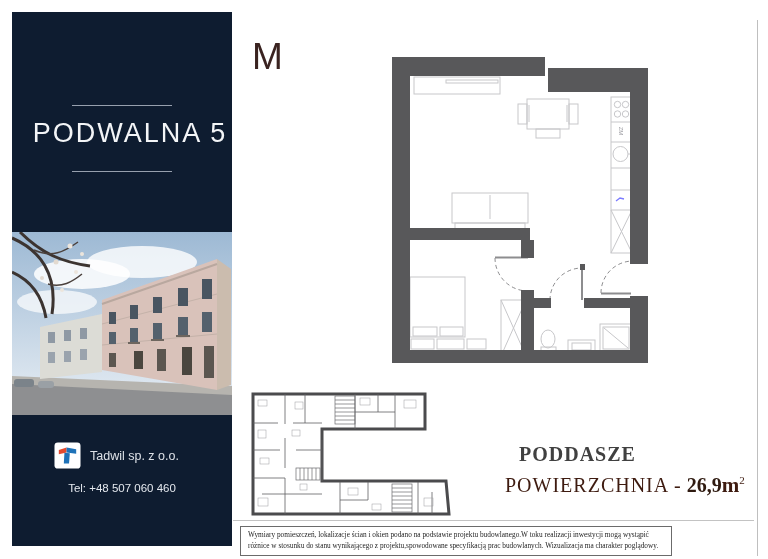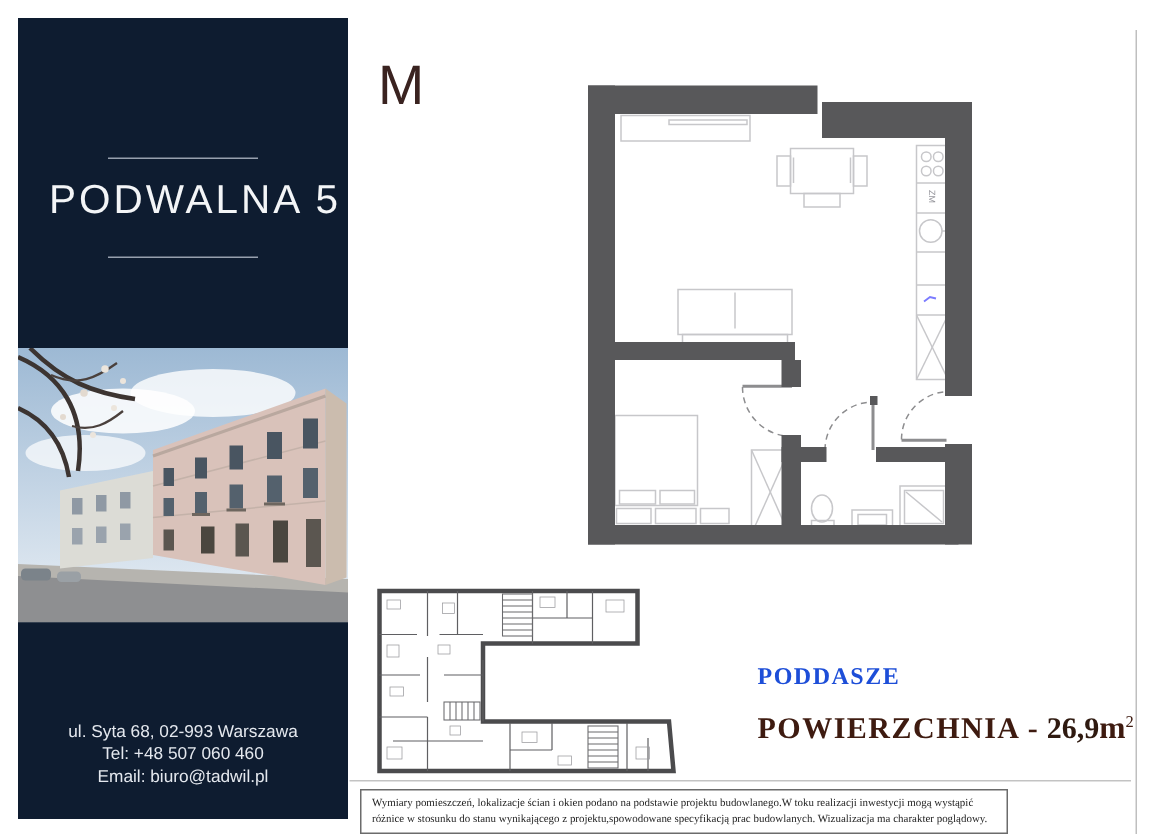--- a/index.html
+++ b/index.html
@@ -19,26 +19,26 @@
   .company-name { position:absolute; left:78px; top:7px; color:#dde1e7; font-size:12.5px; }
   .contact { position:absolute; top:469px; left:0; width:100%; text-align:center;
              color:#e4e8ee; font-size:11.5px; line-height:15px; }
 
   
   .unit-label { position:absolute; left:252px; top:36px; color:#3a2320;
                 font-size:37px; font-weight:300; display:flex; gap:21px; }
   .main-plan { position:absolute; left:385px; top:50px; }
   .overview-plan { position:absolute; left:248px; top:390px; }
 
-  .detail-floor { position:absolute; left:505px; top:443px; color:#1d4ed8;
+  .detail-floor { position:absolute; left:519px; top:443px; color:#404040;
                   font-family:"Liberation Serif", serif; font-weight:bold;
-                  font-size:16px; letter-spacing:1px; }
+                  font-size:20px; letter-spacing:1px; }
   .detail-area  { position:absolute; left:505px; top:473px; color:#3e1b10;
                   font-family:"Liberation Serif", serif; font-size:20px; }
-  .detail-area .lbl { font-weight:bold; letter-spacing:1px; }
+  .detail-area .lbl { font-weight:normal; letter-spacing:1px; }
   .detail-area .val { font-weight:bold; font-size:20px; color:#2f1a10; }
   .detail-area .unit { font-weight:bold; font-size:21px; }
   .detail-area sup { font-size:11px; }
 
   .hline { position:absolute; left:233px; top:520px; width:521px; height:1px; background:#c3c3c3; }
   .vline { position:absolute; left:757px; top:20px; width:1px; height:536px; background:#bfbfbf; }
 
   .disclaimer-box { position:absolute; left:240px; top:526px; width:432px; height:30px;
                     border:1px solid #6b6b6b; padding:2px 7px;
                     font-family:"Liberation Serif", serif; font-size:7.3px;
@@ -111,25 +111,34 @@
       <path d="M22,18 C40,26 52,20 66,10 M36,52 C50,56 60,50 70,42" fill="none" stroke="#4a403c" stroke-width="1.5"></path>
       <circle cx="58" cy="14" r="2.5" fill="#ece5dc"></circle>
         <circle cx="70" cy="22" r="2" fill="#ece5dc"></circle>
       <circle cx="44" cy="30" r="2.5" fill="#e3dad0"></circle>
         <circle cx="64" cy="40" r="2" fill="#ece5dc"></circle>
       <circle cx="30" cy="46" r="2" fill="#e3dad0"></circle>
         <circle cx="50" cy="58" r="2" fill="#ece5dc"></circle>
     </svg>
   </div>
 
+  <div class="company">
+    <div class="logo">
+      <svg width="27" height="27" viewBox="0 0 28 28">
+        <rect x="0.5" y="0.5" width="27" height="27" rx="3.5" fill="#ffffff"></rect>
+        <polygon points="5,8.2 13,5.6 13,11 5,12.6" fill="#e34a2e"></polygon>
+        <polygon points="13,5.6 23,7.6 23,12.2 13,11" fill="#1e72b8"></polygon>
+        <polygon points="10.8,11.2 16.4,11.7 15.6,22.3 10.2,22.3" fill="#1e72b8"></polygon>
+      </svg>
+    </div>
+    <span class="company-name">Tadwil sp. z o.o.</span>
+  </div>
 
   <div class="contact">
-    <div>ul. Syta 68, 02-993 Warszawa</div>
     <div>Tel: +48 507 060 460</div>
-    <div>Email: biuro@tadwil.pl</div>
   </div>
 </aside>
 
 <div class="unit-label">
   <span>M</span>
 </div>
 
 <svg class="main-plan" width="270" height="320" viewBox="385 50 270 320">
 
   <g stroke="#c7c7ca" stroke-width="1" fill="none">

